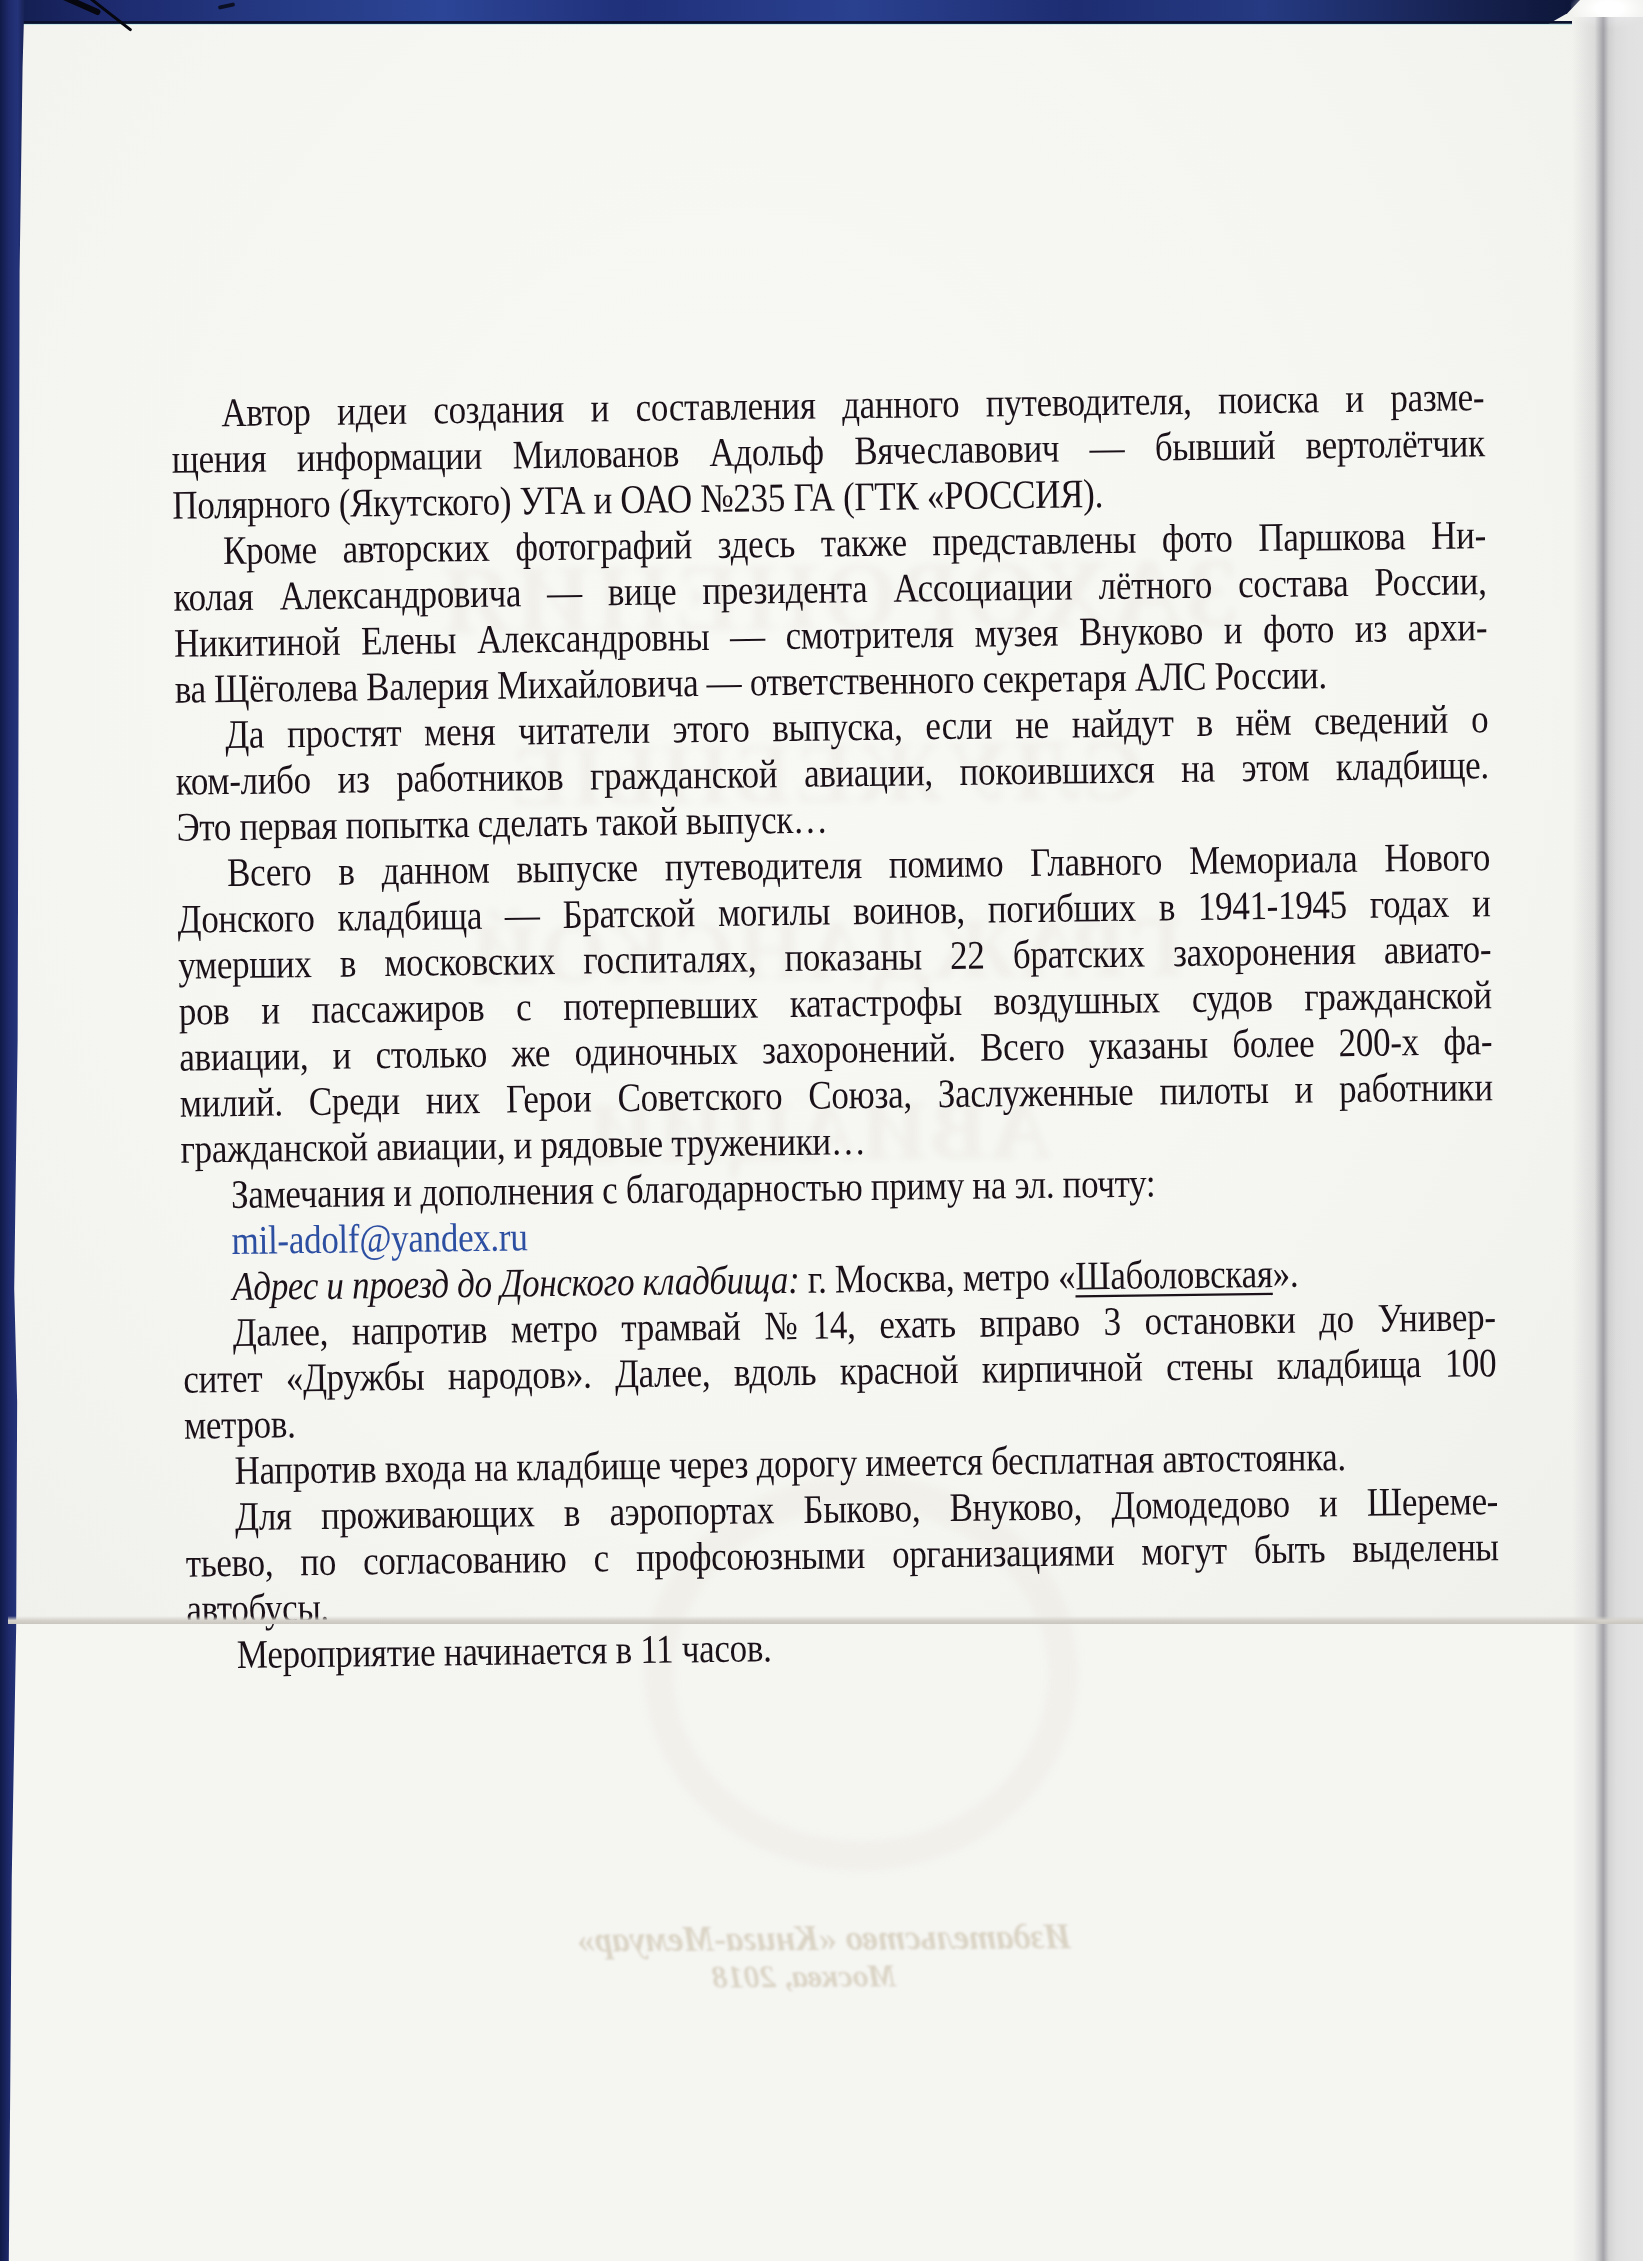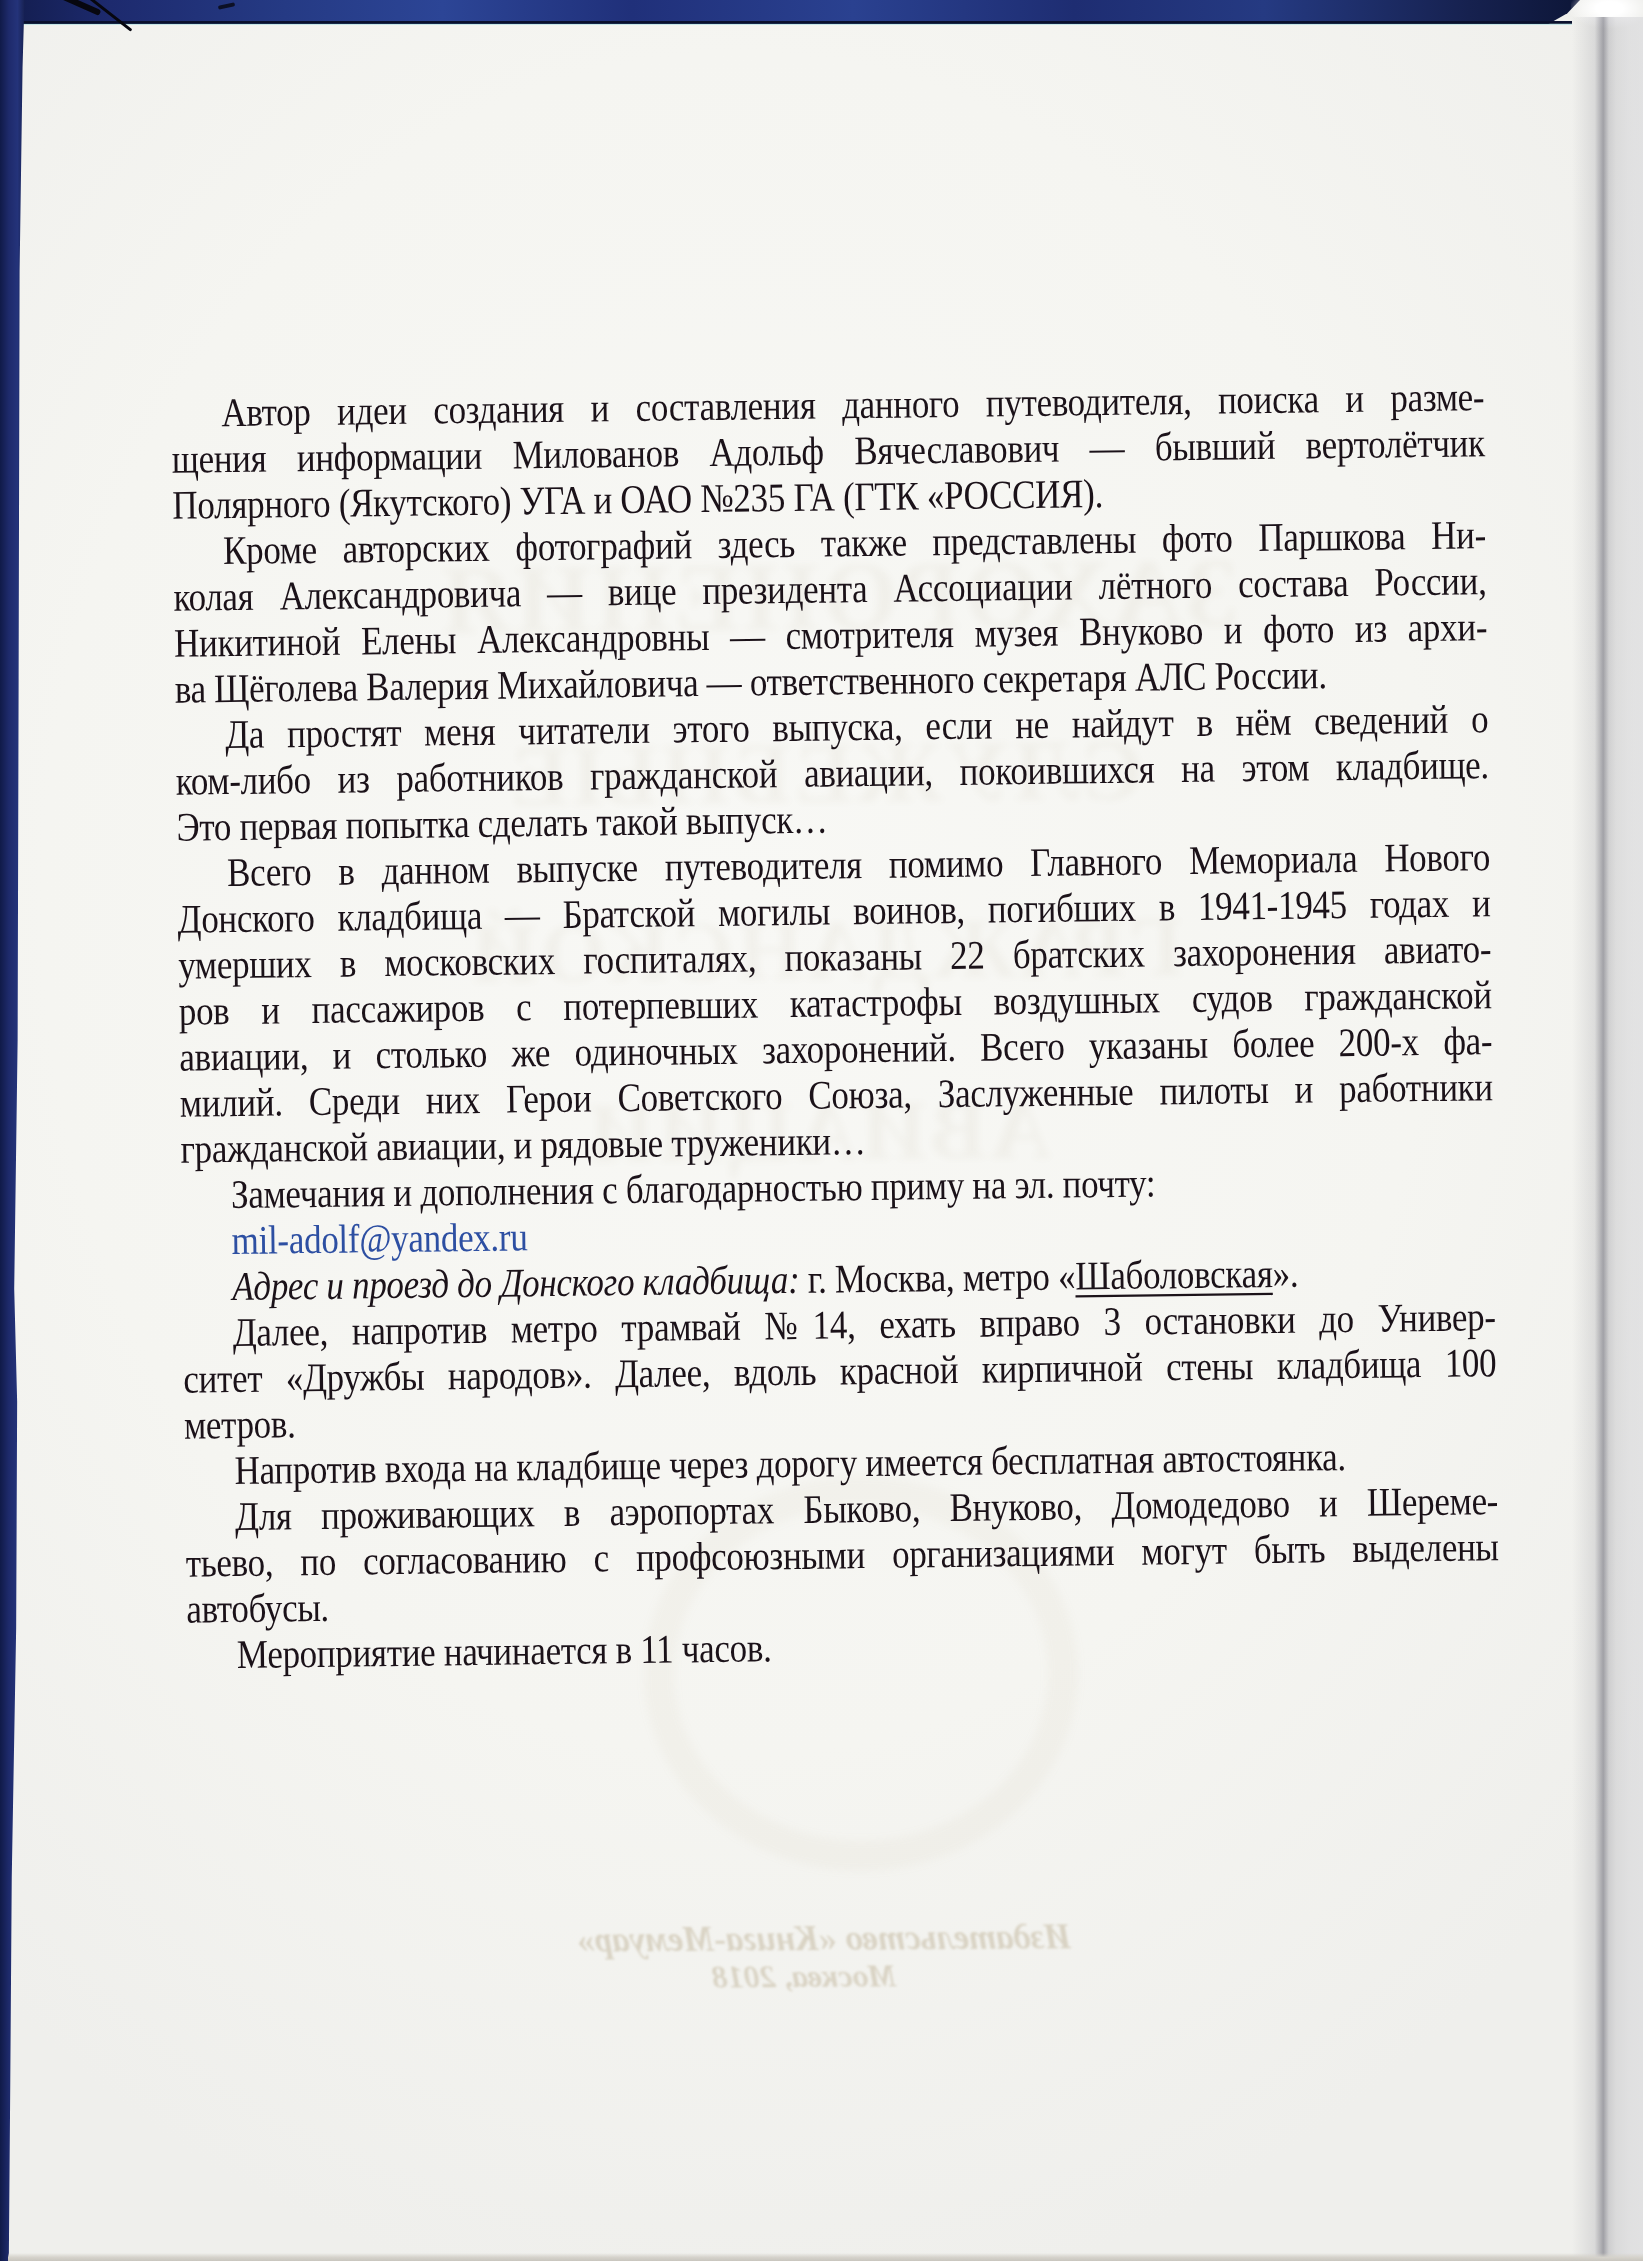--- a/index.html
+++ b/index.html
@@ -3,21 +3,21 @@
 <meta charset="utf-8">
 <style>
   html,body{margin:0;padding:0;}
   body{
     width:1643px;height:2261px;position:relative;overflow:hidden;
     background:#f5f5f2;
     font-family:"Liberation Serif","DejaVu Serif",serif;
   }
   
   #paper{
-    position:absolute;left:0;top:0;width:1643px;height:2261px;
+    position:absolute;left:0;top:0;width:1643px;height:1624px;
     background:
       radial-gradient(ellipse 1160px 1418px at 45% 40%, #f8f8f5 0%, #f5f5f1 60%, #efefec 100%);
   }
   
   #cover-top{
     position:absolute;left:0;top:0;width:1580px;height:24px;
     background:linear-gradient(90deg,#121c4c 0%,#1d2a6e 7%,#253a84 18%,#2c4596 28%,#20307a 40%,#2a4190 54%,#1e2d72 68%,#253a82 80%,#16214f 93%,#0d1638 100%);
     clip-path:polygon(0 0,100% 0,99.2% 55%,98% 100%,0 100%);
   }
   #cover-top-edgeline{

